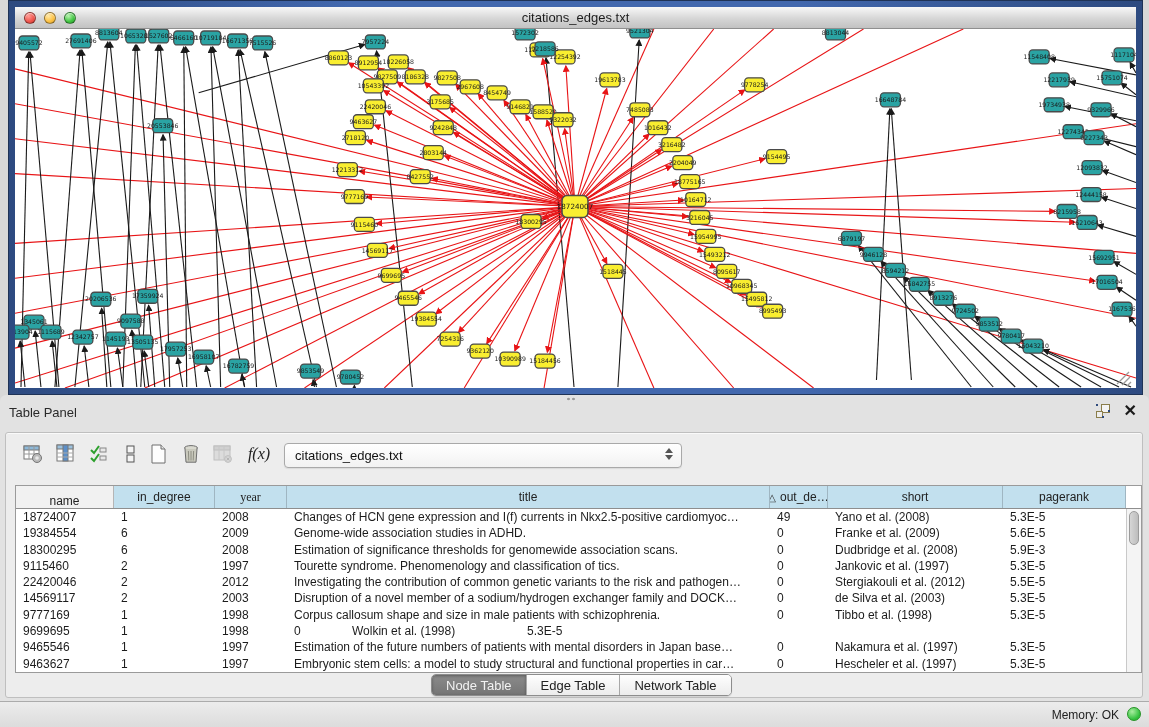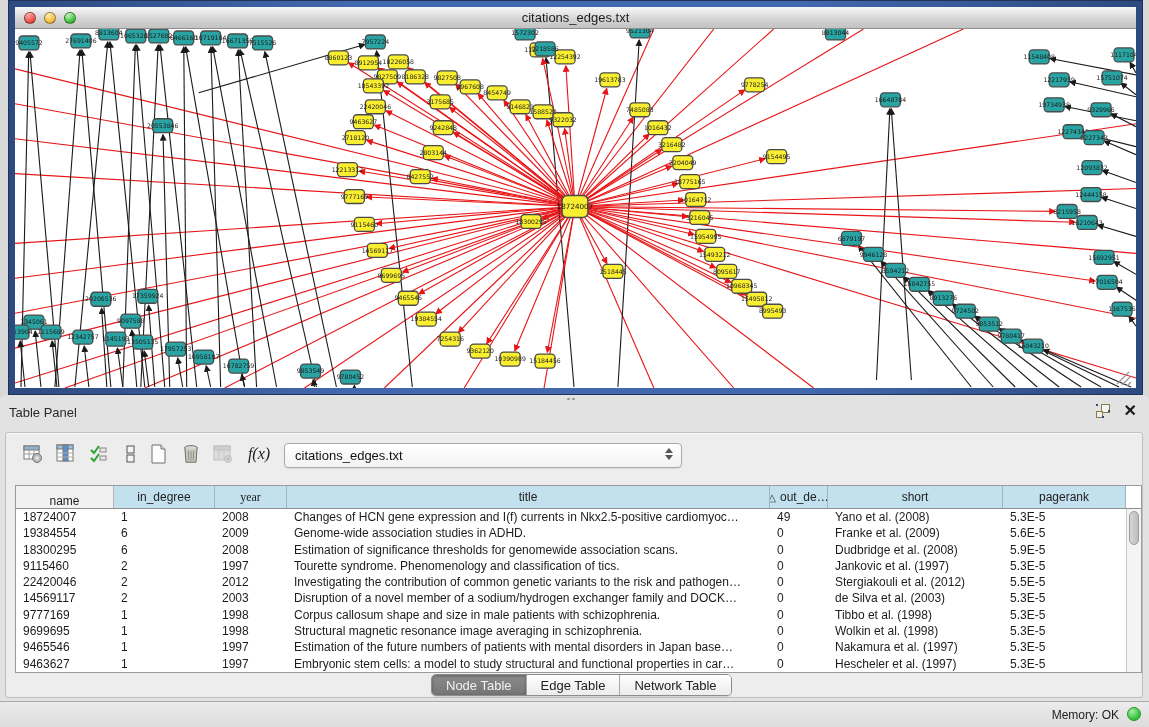--- a/index.html
+++ b/index.html
@@ -822,21 +822,21 @@
             <div class="td" style="width: 175px;">Franke et al. (2009)</div>
             <div class="td" style="width: 123px;">5.6E-5</div>
           </div>
           <div class="tr">
             <div class="td" style="width: 98px;">18300295</div>
             <div class="td" style="width: 101px;">6</div>
             <div class="td" style="width: 72px;">2008</div>
             <div class="td" style="width: 483px;">Estimation of significance thresholds for genomewide association scans.</div>
             <div class="td" style="width: 58px;">0</div>
             <div class="td" style="width: 175px;">Dudbridge et al. (2008)</div>
-            <div class="td" style="width: 123px;">5.9E-5</div>
+            <div class="td" style="width: 123px;">5.9E-3</div>
           </div>
           <div class="tr">
             <div class="td" style="width: 98px;">9115460</div>
             <div class="td" style="width: 101px;">2</div>
             <div class="td" style="width: 72px;">1997</div>
             <div class="td" style="width: 483px;">Tourette syndrome. Phenomenology and classification of tics.</div>
             <div class="td" style="width: 58px;">0</div>
             <div class="td" style="width: 175px;">Jankovic et al. (1997)</div>
             <div class="td" style="width: 123px;">5.3E-5</div>
           </div>
@@ -864,21 +864,20 @@
             <div class="td" style="width: 72px;">1998</div>
             <div class="td" style="width: 483px;">Corpus callosum shape and size in male patients with schizophrenia.</div>
             <div class="td" style="width: 58px;">0</div>
             <div class="td" style="width: 175px;">Tibbo et al. (1998)</div>
             <div class="td" style="width: 123px;">5.3E-5</div>
           </div>
           <div class="tr">
             <div class="td" style="width: 98px;">9699695</div>
             <div class="td" style="width: 101px;">1</div>
             <div class="td" style="width: 72px;">1998</div>
-            <div class="td" style="width: 483px;">Structural magnetic resonance image averaging in schizophrenia.</div>
             <div class="td" style="width: 58px;">0</div>
             <div class="td" style="width: 175px;">Wolkin et al. (1998)</div>
             <div class="td" style="width: 123px;">5.3E-5</div>
           </div>
           <div class="tr">
             <div class="td" style="width: 98px;">9465546</div>
             <div class="td" style="width: 101px;">1</div>
             <div class="td" style="width: 72px;">1997</div>
             <div class="td" style="width: 483px;">Estimation of the future numbers of patients with mental disorders in Japan base…</div>
             <div class="td" style="width: 58px;">0</div>

